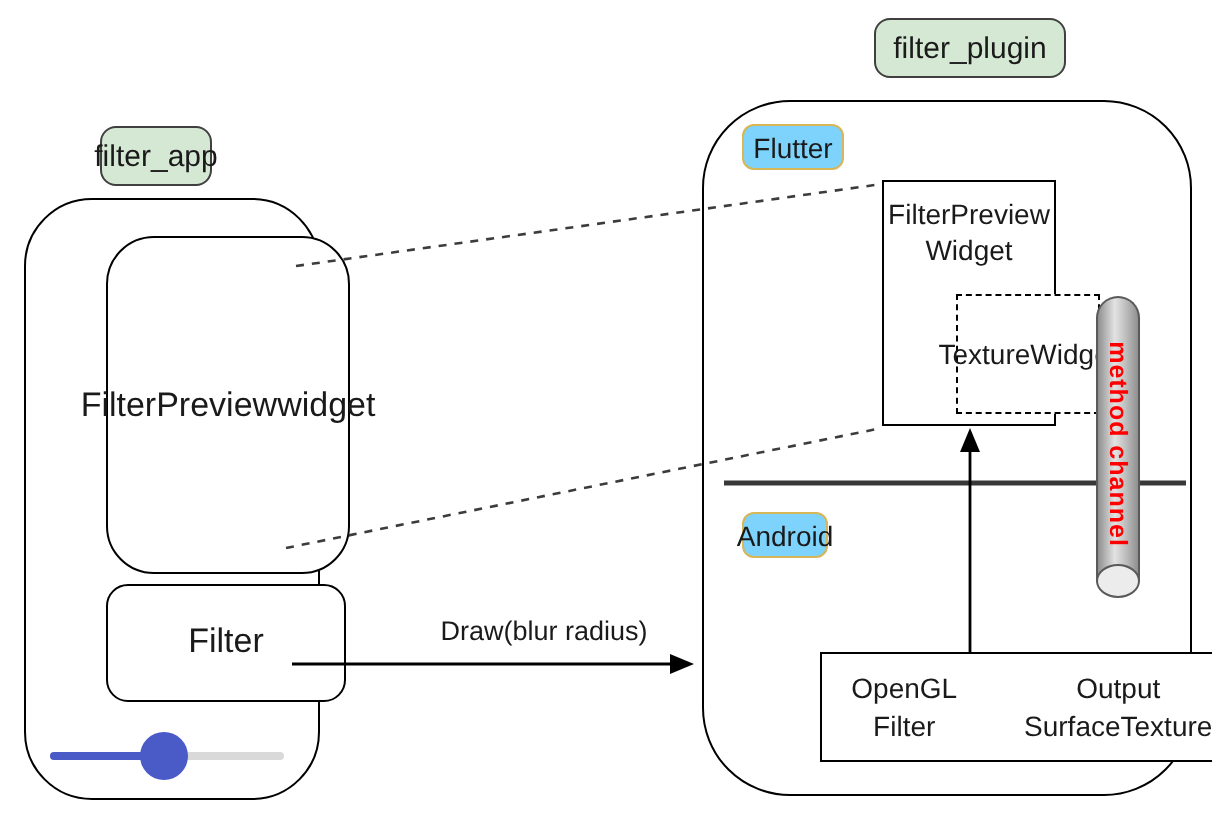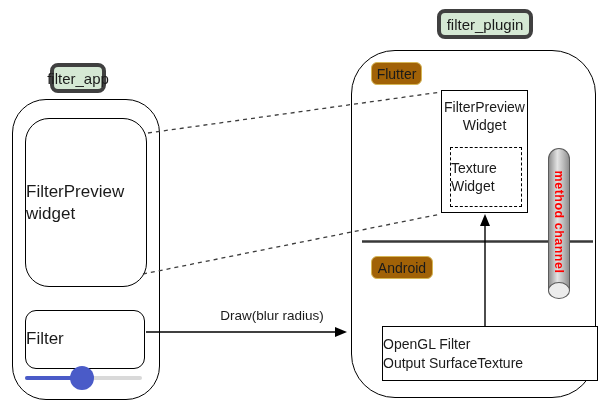--- a/index.html
+++ b/index.html
@@ -2,31 +2,31 @@
 <html><head>
 <meta charset="utf-8">
 <style>
   html,body{margin:0;padding:0;background:#ffffff;}
   body{font-family:"Liberation Sans", sans-serif;color:#1a1a1a;}
   .stage{position:relative;width:606px;height:411px;background:#fff;overflow:hidden;}
 
   
   .tag{position:absolute;display:flex;align-items:center;justify-content:center;
        font-size:15px;border-radius:8px;box-sizing:border-box;white-space:nowrap;}
-  .tag.green{background:#d5e8d4;border:4px solid #404040;}
-  .tag.yellow{background:#a16207;border:1px solid #d6b656;font-size:14px;border-radius:6px;}
+  .tag.green{background:#d5e8d4;border:1px solid #404040;}
+  .tag.yellow{background:#7dd3fc;border:1px solid #d6b656;font-size:14px;border-radius:6px;}
 
   
   .box{position:absolute;background:#fff;border:1.5px solid #000;box-sizing:border-box;}
-  .center-txt{display:flex;flex-direction:column;align-items:flex-start;justify-content:center;text-align:center;}
+  .center-txt{display:flex;flex-direction:row;align-items:center;justify-content:center;text-align:center;margin-left:28px;}
 
   
   .phone-outer{left:12px;top:99px;width:148px;height:301px;border-radius:34px;}
   .phone-inner{left:25px;top:118px;width:122px;height:169px;border-radius:24px;font-size:17px;line-height:1.25;}
-  .controller{left:25px;top:310px;width:120px;height:59px;border-radius:11px;font-size:17px;line-height:1.2;}
+  .controller{left:25px;top:292px;width:120px;height:59px;border-radius:11px;font-size:17px;line-height:1.2;}
 
   
   .slider{position:absolute;left:25px;top:370px;width:117px;height:16px;}
   .slider .track{position:absolute;left:0;top:6px;width:100%;height:4px;background:#d9d9d9;border-radius:2px;}
   .slider .fill{position:absolute;left:0;top:6px;height:4px;background:#4a5bc8;border-radius:2px;}
   .slider .thumb{position:absolute;top:-4px;width:24px;height:24px;border-radius:50%;background:#4a5bc8;transform:translateX(-12px);}
 
   
   .plugin-outer{left:351px;top:50px;width:245px;height:348px;border-radius:44px;}
   .fp-widget{left:441px;top:90px;width:87px;height:123px;font-size:14px;line-height:1.3;
@@ -78,21 +78,21 @@
   <div class="tag green" style="left:437px;top:9px;width:96px;height:30px;">
     <span>filter_plugin</span>
   </div>
 
   <div class="box plugin-outer"></div>
 
   <div class="tag yellow" style="left:371px;top:62px;width:51px;height:23px;">
     <span>Flutter</span>
   </div>
 
-  <div class="tag yellow" style="left:371px;top:256px;width:62px;height:23px;">
+  <div class="tag yellow" style="left:371px;top:256px;width:43px;height:23px;">
     <span>Android</span>
   </div>
 
   <div class="box fp-widget">
     <span>FilterPreview</span>
     <span>Widget</span>
   </div>
 
   <div class="box texture center-txt">
     <span>Texture</span>

